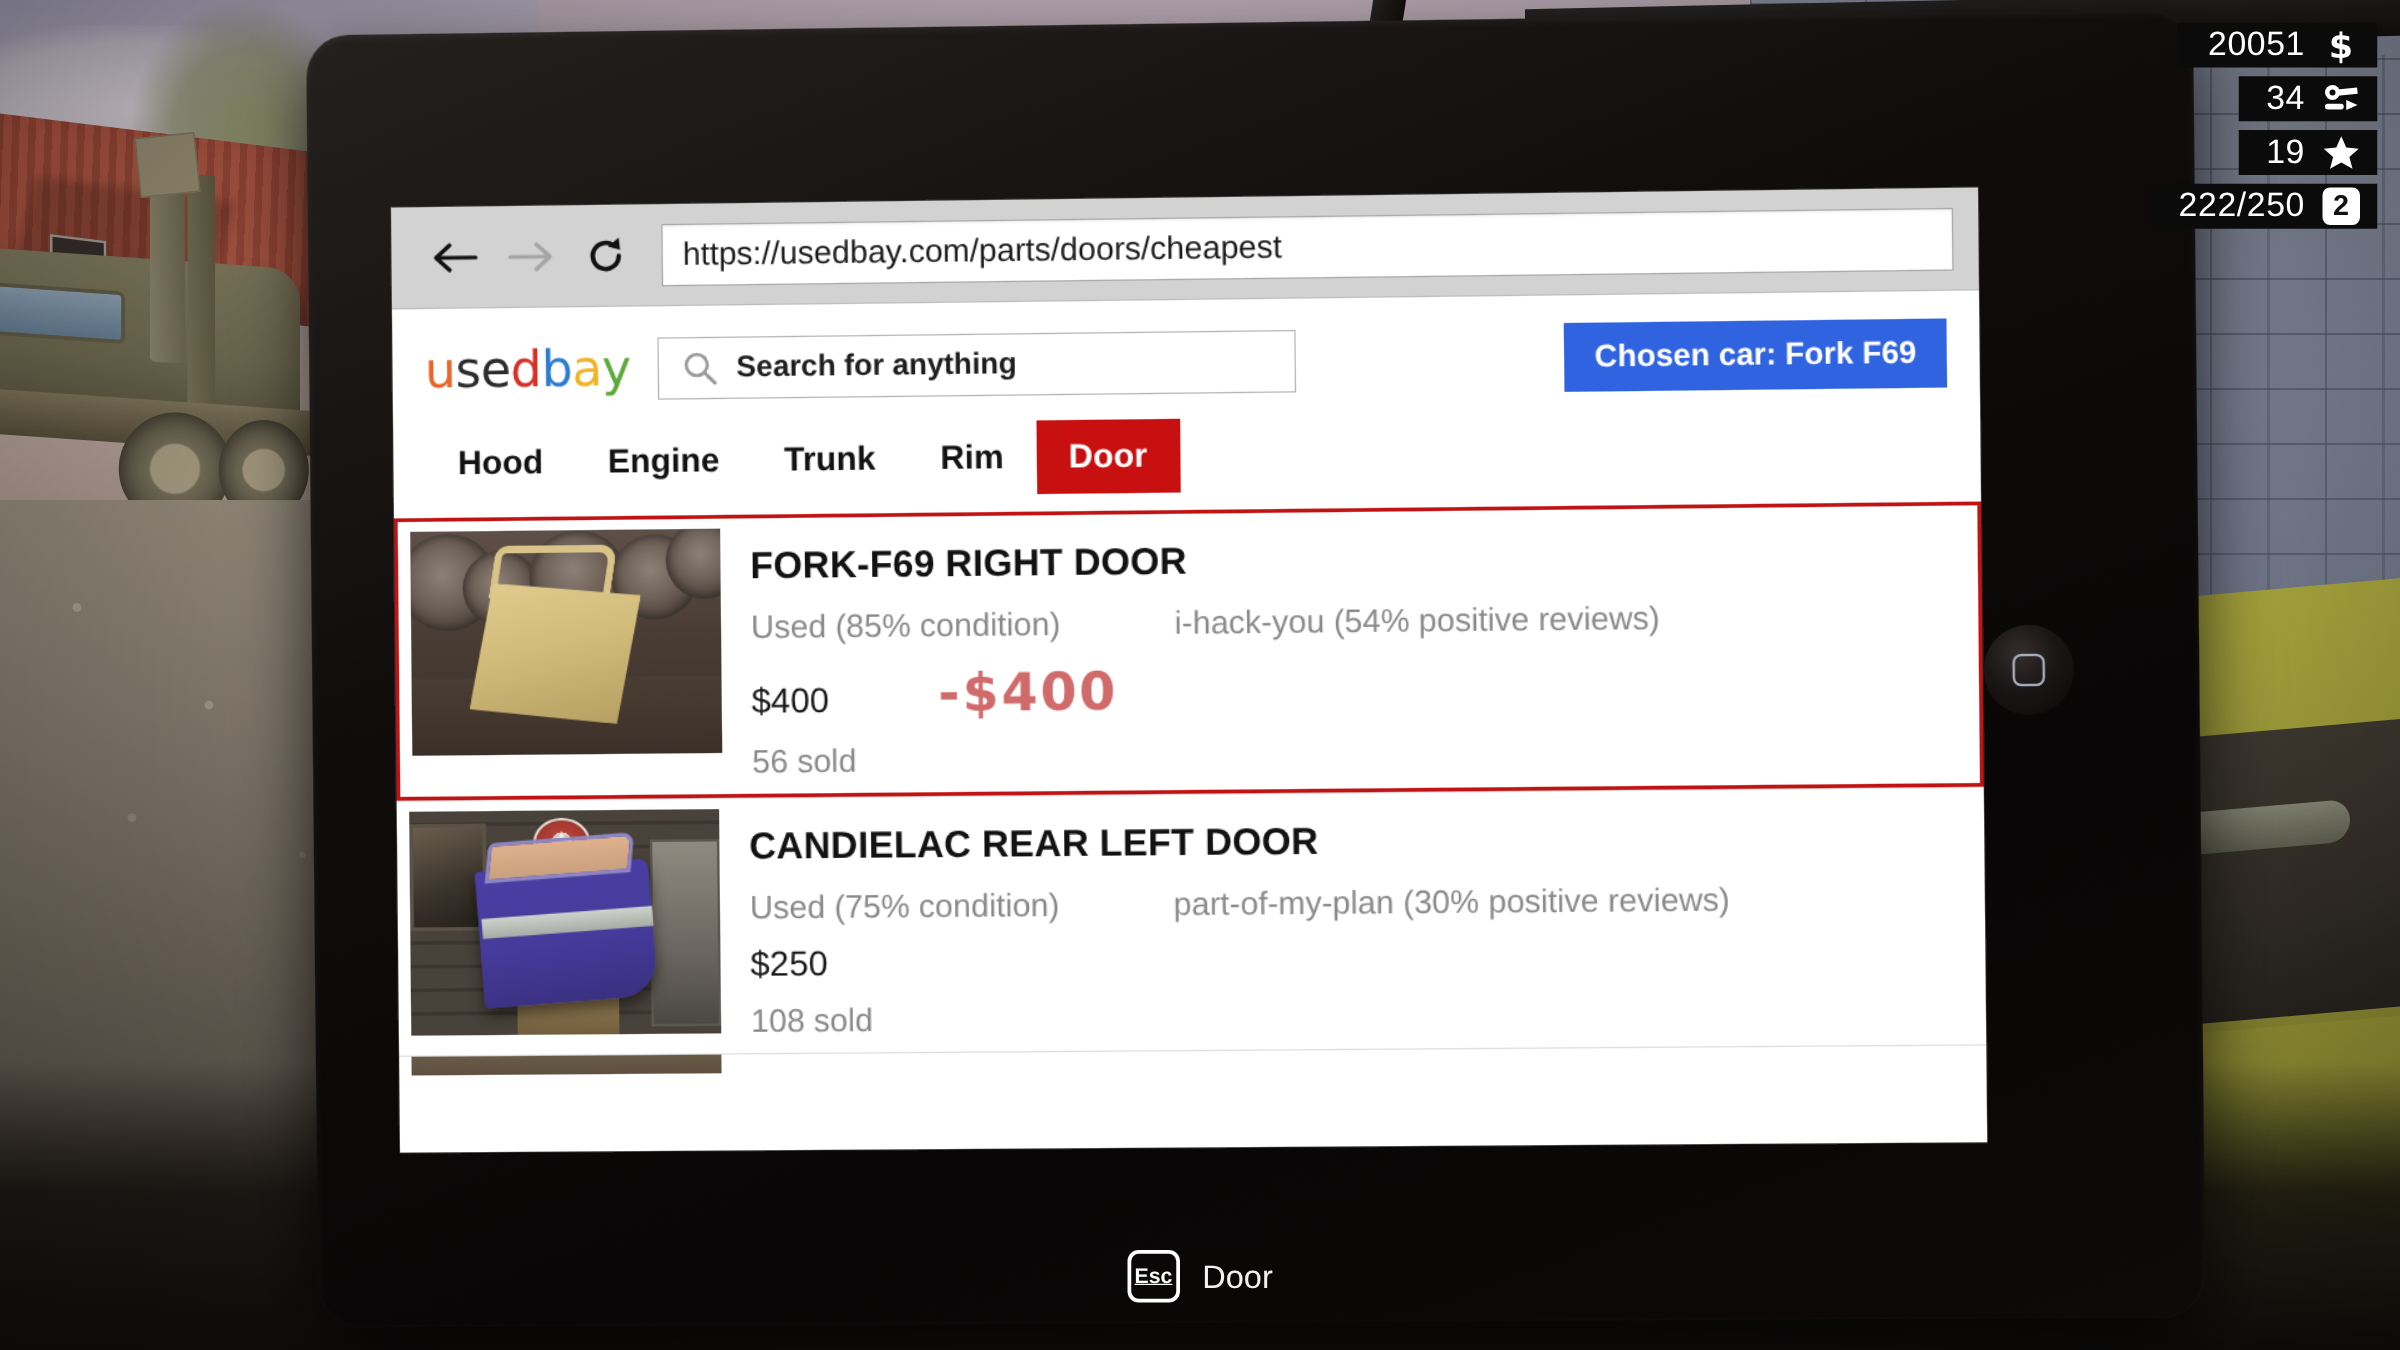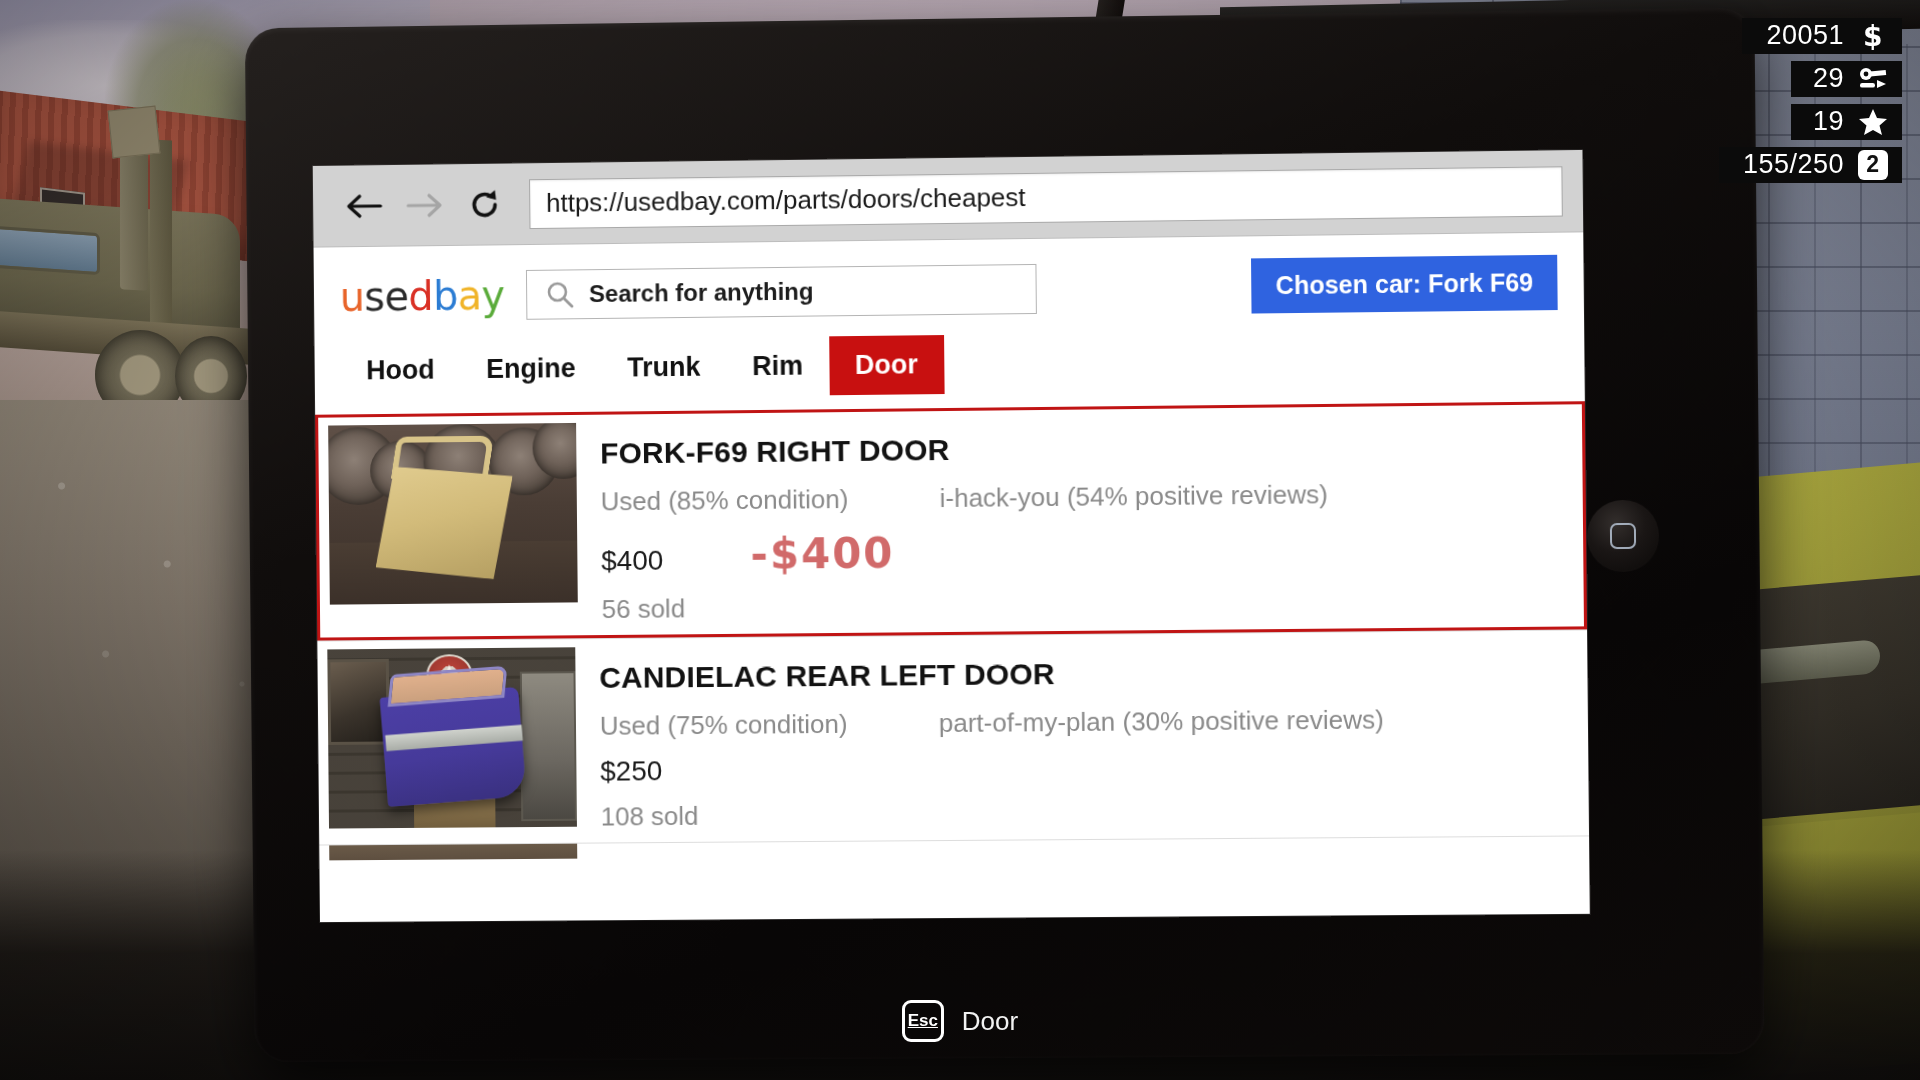--- a/index.html
+++ b/index.html
@@ -401,41 +401,41 @@
 <div class="hud">
   <div class="hud-row wide">
     <span class="hud-val">20051</span>
     <span class="hud-ico">
       <svg width="26" height="30" viewBox="0 0 26 30">
           <text x="13" y="25" font-size="28" font-weight="bold" text-anchor="middle" fill="#fff" font-family="DejaVu Sans, sans-serif">$</text>
         </svg>
     </span>
   </div>
   <div class="hud-row">
-    <span class="hud-val">29</span>
+    <span class="hud-val">34</span>
     <span class="hud-ico">
       <svg width="30" height="26" viewBox="0 0 30 26">
         <circle cx="8" cy="8" r="6" fill="#fff"></circle>
           <circle cx="8" cy="8" r="2.4" fill="#0b0b0b"></circle>
         <rect x="12" y="5.6" width="16" height="5" fill="#fff" transform="rotate(-6 12 8)"></rect>
         <rect x="2" y="17" width="15" height="4.6" rx="2.2" fill="#fff"></rect>
         <path d="M19 14 l9 4 -9 4 z" fill="#fff"></path>
       </svg>
     </span>
   </div>
   <div class="hud-row">
     <span class="hud-val">19</span>
     <span class="hud-ico">
       <svg width="30" height="28" viewBox="0 0 30 28">
           <polygon points="15,1 19,10 29,11 21.5,17.5 24,27 15,22 6,27 8.5,17.5 1,11 11,10" fill="#fff"></polygon>
         </svg>
     </span>
   </div>
   <div class="hud-row wide">
-    <span class="hud-val">155/250</span>
+    <span class="hud-val">222/250</span>
     <span class="badge-sq">2</span>
   </div>
 </div>
 
 <div class="tablet">
   <div class="tablet-body"></div>
 
   <div class="screen">
 
     <div class="chrome">

